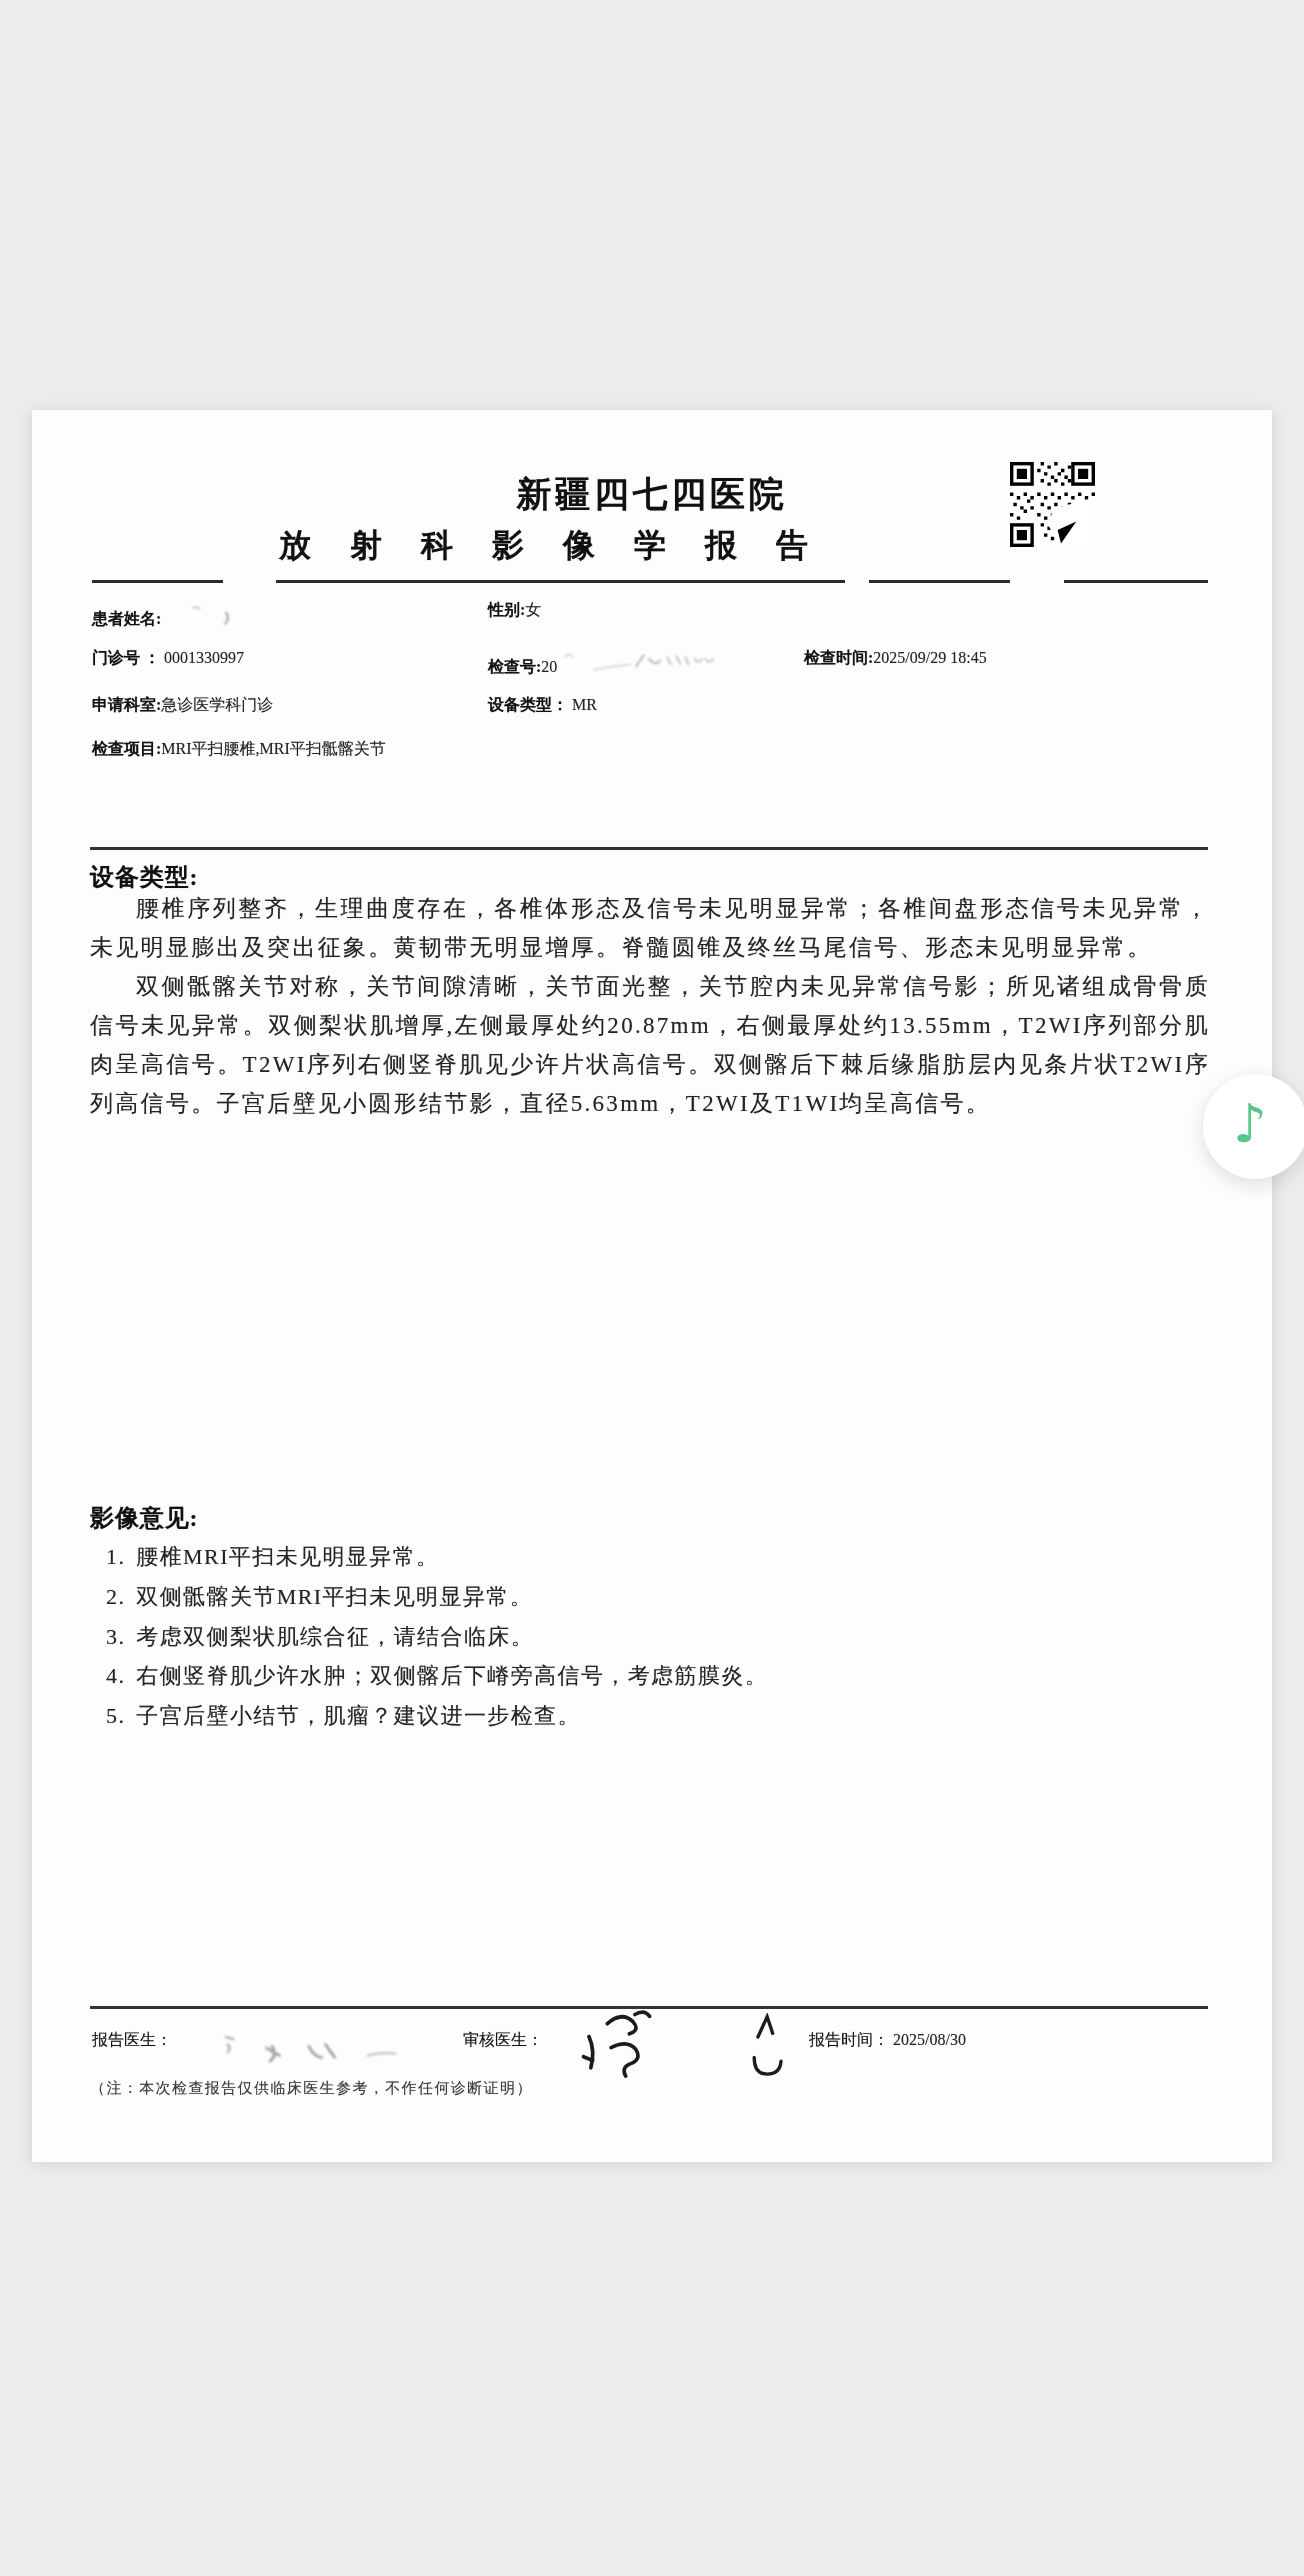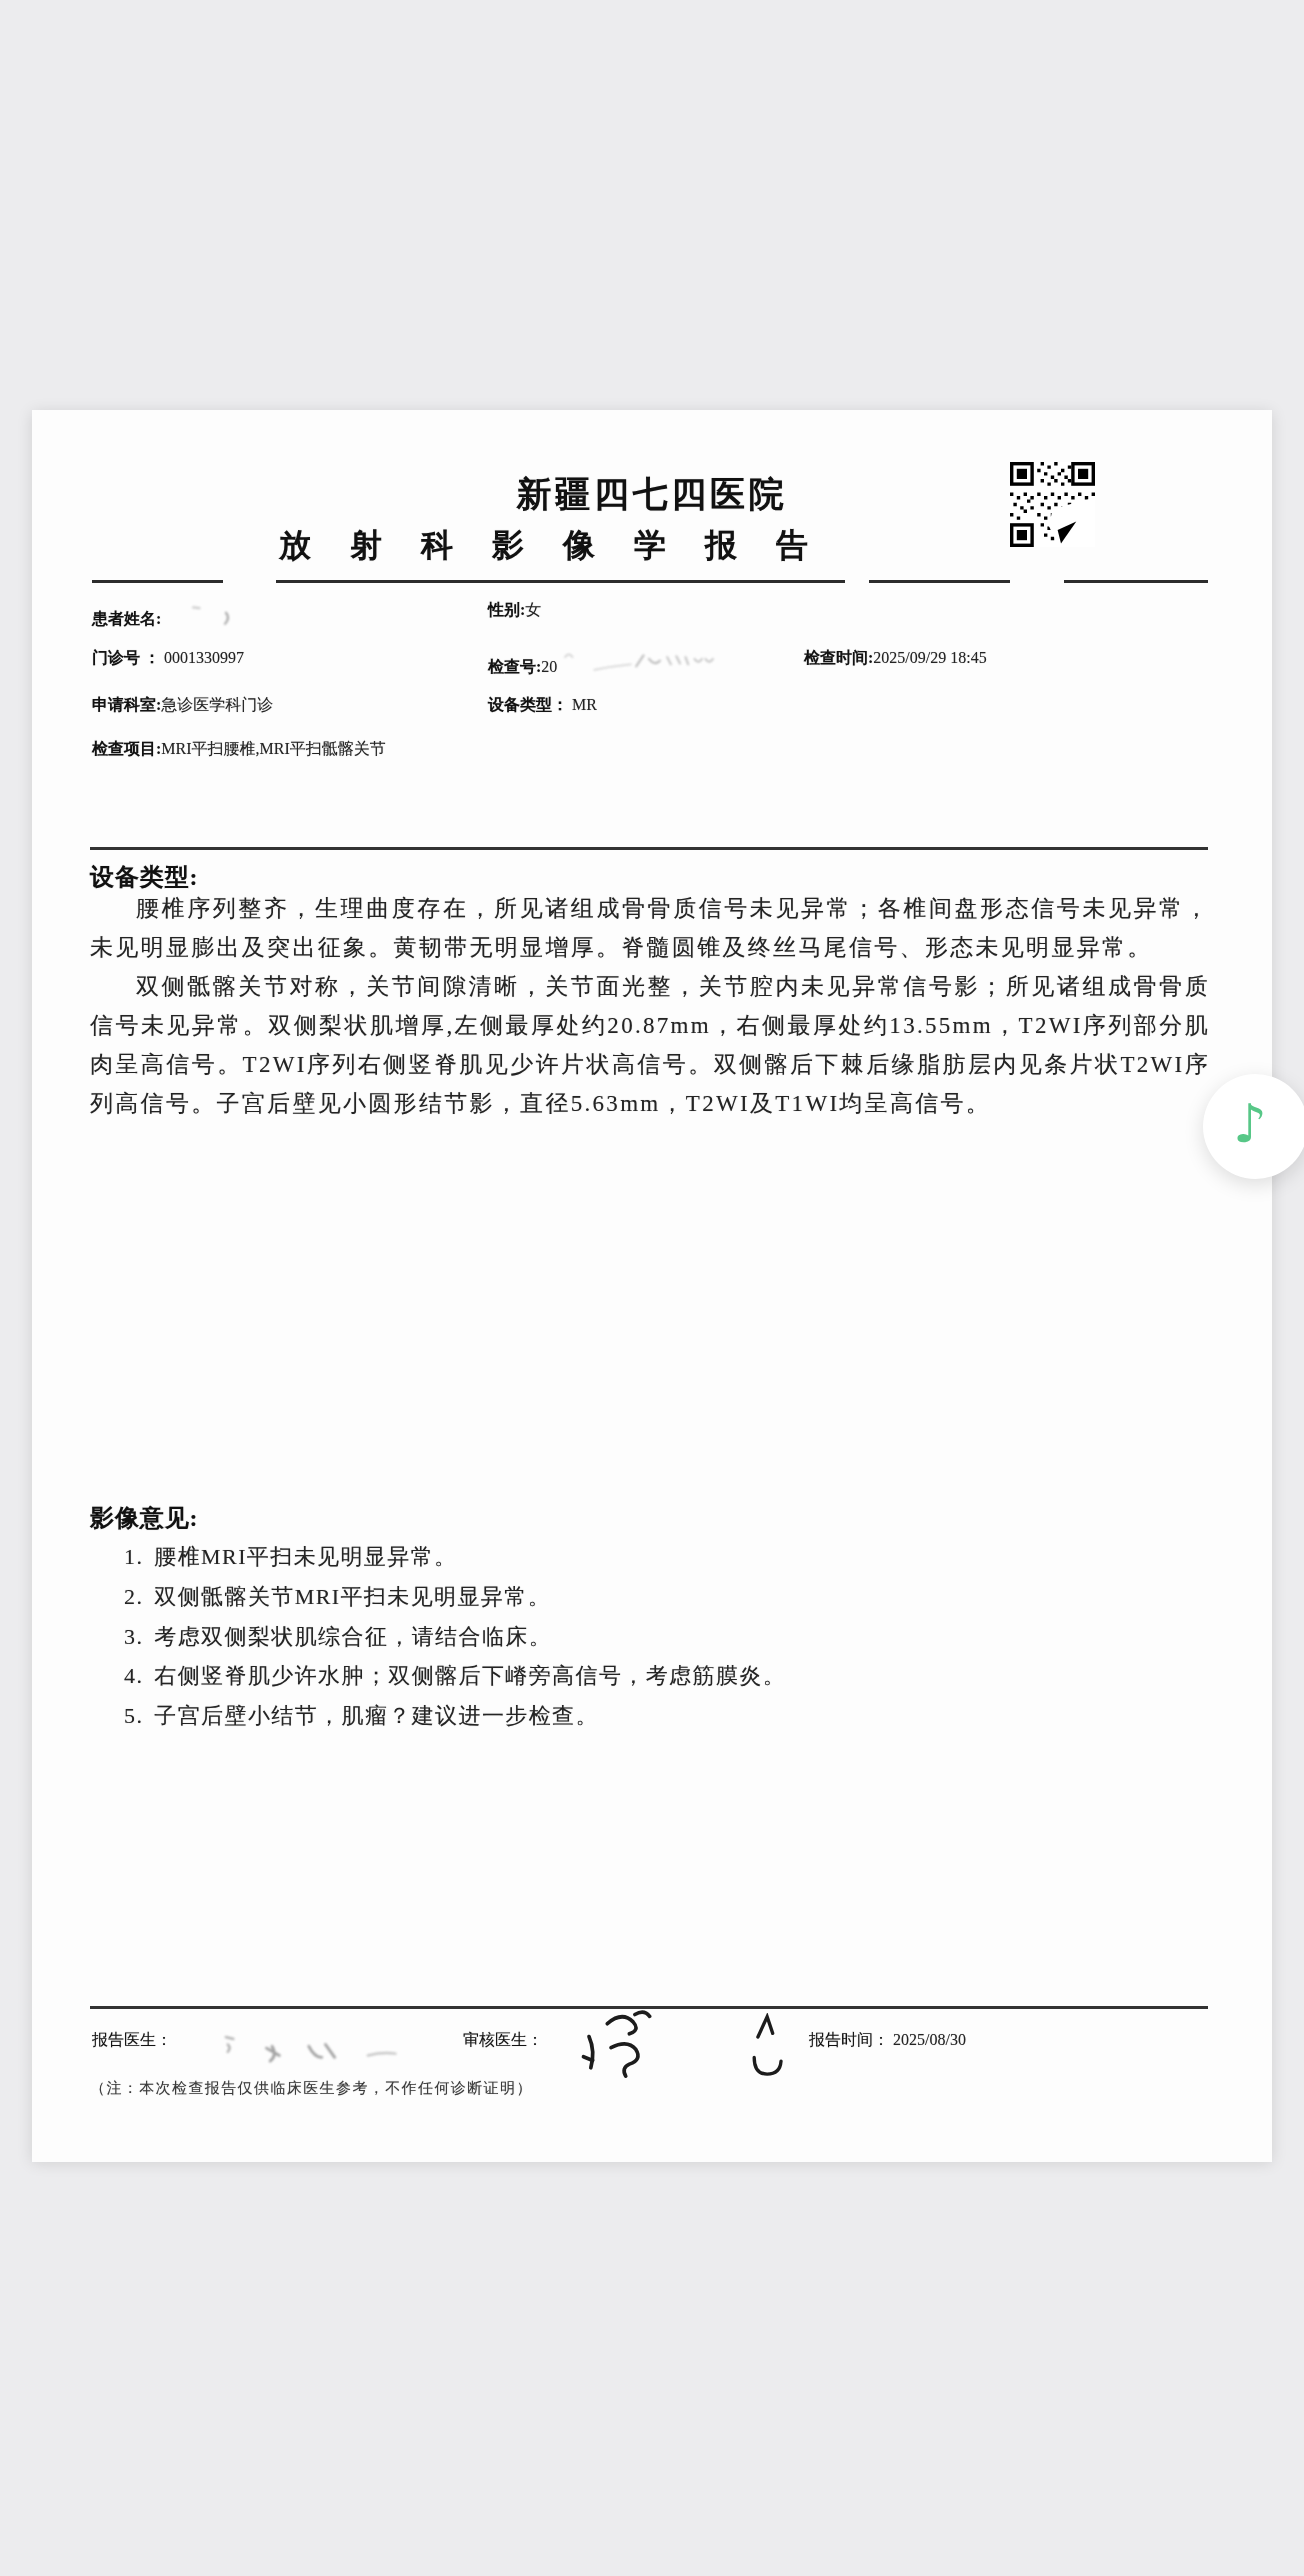--- a/index.html
+++ b/index.html
@@ -39,21 +39,21 @@
 
   .sec-head { font-size:24px; font-weight:bold; color:#111; letter-spacing:0.9px; }
 
   .desc {
     left:58px; top:479px; width:1120px;
     font-size:23px; line-height:39px; letter-spacing:2.3px;
     text-align:justify; color:#242424;
   }
   .desc p { text-indent:2em; }
 
-  .op-item { position:absolute; left:92px; font-size:22px; letter-spacing:1.4px; white-space:nowrap; color:#242424; }
+  .op-item { position:absolute; left:74px; font-size:22px; letter-spacing:1.4px; white-space:nowrap; color:#242424; }
   .op-no { display:inline-block; margin-right:11px; }
   .smudge { filter:blur(1.1px); opacity:.75; }
 
   .note { left:58px; top:1669px; font-size:15px; letter-spacing:1.4px; color:#3a3a3a; }
 
   .fab {
     position:absolute; left:1203px; top:1074px; width:105px; height:105px;
     background:#ffffff; border-radius:50%;
     box-shadow:0 5.5px 20px rgba(0,0,0,.13);
     display:flex; align-items:center; justify-content:center;
@@ -139,21 +139,21 @@
     <span class="lbl">设备类型：</span> <span class="val">MR</span>
   </div>
 
   <div class="abs row scan" style="left:60px;top:329px;">
     <span class="lbl">检查项目:</span><span class="val">MRI平扫腰椎,MRI平扫骶髂关节</span>
   </div>
 
   <div class="abs hr" style="top:437px;"></div>
   <div class="abs sec-head scan" style="left:58px;top:451px;">设备类型:</div>
   <div class="abs desc scan">
-    <p>腰椎序列整齐，生理曲度存在，所见诸组成骨骨质信号未见异常；各椎间盘形态信号未见异常，未见明显膨出及突出征象。黄韧带无明显增厚。脊髓圆锥及终丝马尾信号、形态未见明显异常。</p>
+    <p>腰椎序列整齐，生理曲度存在，各椎体形态及信号未见明显异常；各椎间盘形态信号未见异常，未见明显膨出及突出征象。黄韧带无明显增厚。脊髓圆锥及终丝马尾信号、形态未见明显异常。</p>
     <p>双侧骶髂关节对称，关节间隙清晰，关节面光整，关节腔内未见异常信号影；所见诸组成骨骨质信号未见异常。双侧梨状肌增厚,左侧最厚处约20.87mm，右侧最厚处约13.55mm，T2WI序列部分肌肉呈高信号。T2WI序列右侧竖脊肌见少许片状高信号。双侧髂后下棘后缘脂肪层内见条片状T2WI序列高信号。子宫后壁见小圆形结节影，直径5.63mm，T2WI及T1WI均呈高信号。</p>
   </div>
 
   <div class="abs sec-head scan" style="left:58px;top:1092px;">影像意见:</div>
   <div class="op-item scan" style="top:1132px;"><span class="op-no">1.</span><span>腰椎MRI平扫未见明显异常。</span></div>
   <div class="op-item scan" style="top:1172px;"><span class="op-no">2.</span><span>双侧骶髂关节MRI平扫未见明显异常。</span></div>
   <div class="op-item scan" style="top:1212px;"><span class="op-no">3.</span><span>考虑双侧梨状肌综合征，请结合临床。</span></div>
   <div class="op-item scan" style="top:1251px;"><span class="op-no">4.</span><span>右侧竖脊肌少许水肿；双侧髂后下嵴旁高信号，考虑筋膜炎。</span></div>
   <div class="op-item scan" style="top:1291px;"><span class="op-no">5.</span><span>子宫后壁小结节，肌瘤？建议进一步检查。</span></div>
 

